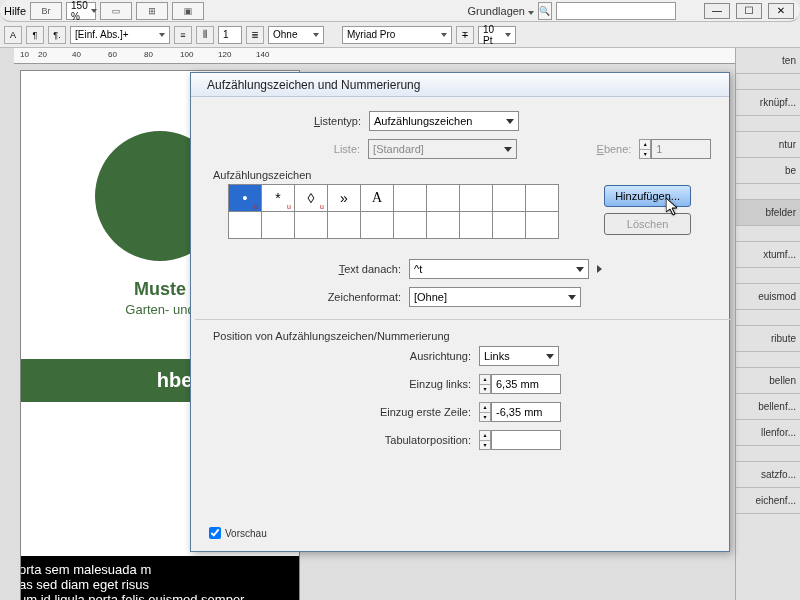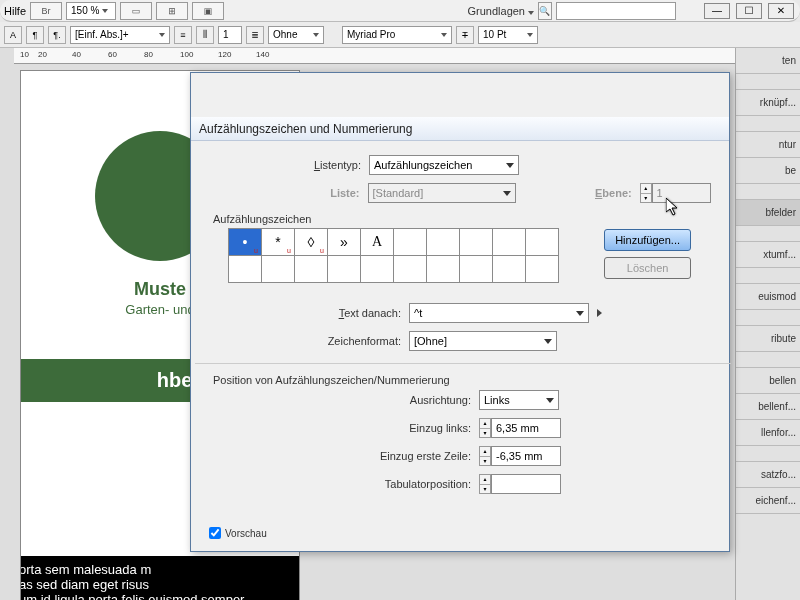--- a/index.html
+++ b/index.html
@@ -1,21 +1,21 @@
 <!DOCTYPE html>
 <html><head>
 <meta charset="utf-8">
 <style>
 * { box-sizing: border-box; margin: 0; padding: 0; font-family: "Segoe UI", Tahoma, sans-serif; }
 body { width: 800px; height: 600px; background: #e8e8e8; overflow: hidden; position: relative; font-size: 11px; }
 
 .topbar { height: 22px; background: #f0f0f0; display: flex; align-items: center; border-bottom: 1px solid #bbb; padding: 0 4px; gap: 4px; border-radius: 11px; }
 .topbar .spacer { flex: 1; }
 .tool-btn { width: 32px; height: 18px; border: 1px solid #999; background: #f5f5f5; display: inline-flex; align-items: center; justify-content: center; font-size: 9px; color: #555; }
-.zoom-field { width: 50px; height: 18px; border: 1px solid #999; background: #fff; display: inline-flex; align-items: center; padding: 3px 4px; font-size: 10px; }
+.zoom-field { width: 30px; height: 18px; border: 1px solid #999; background: #fff; display: inline-flex; align-items: center; padding: 3px 4px; font-size: 10px; }
 .search-field { width: 120px; height: 18px; border: 1px solid #999; background: #fff; }
 .ws-label { font-size: 11px; color: #333; }
 .triangle-down { width: 0; height: 0; border-left: 3px solid transparent; border-right: 3px solid transparent; border-top: 4px solid #555; display: inline-block; margin-left: 3px; }
 .win-controls { display: flex; gap: 6px; margin-right: 2px; }
 .win-ctl { width: 26px; height: 16px; border: 1px solid #888; background: #eee; display: flex; align-items: center; justify-content: center; font-size: 10px; }
 
 .controlrow { height: 26px; background: #ececec; border-bottom: 1px solid #bbb; display: flex; align-items: center; padding: 0 4px; gap: 4px; }
 .cr-field { height: 18px; border: 1px solid #999; background: #fff; padding: 0 4px; font-size: 10px; display: inline-flex; align-items: center; }
 .cr-icon { width: 18px; height: 18px; border: 1px solid #aaa; background: #f0f0f0; display: inline-flex; align-items: center; justify-content: center; font-size: 9px; }
 .checkbox { display: inline-flex; align-items: center; gap: 4px; font-size: 10px; color: #333; }
@@ -30,25 +30,25 @@
 .doc-bg h1 { color: #3d6b3a; text-align: center; font-size: 18px; margin-top: 18px; font-weight: 600; }
 .doc-bg .subtitle { color: #3d6b3a; text-align: center; font-size: 13px; margin-top: 2px; }
 .doc-bg .job-banner { background: #3d6b3a; color: #fff; font-size: 20px; font-weight: 600; padding: 10px; margin-top: 42px; text-align: right; }
 .doc-bg .lorem-box { background: #000; color: #fff; font-size: 13px; padding: 6px 8px; position: absolute; bottom: 6px; left: -10px; right: -44px; }
 
 .rightpanels { position: absolute; right: 0; top: 48px; bottom: 0; width: 65px; background: #e2e2e2; border-left: 1px solid #aaa; }
 .panel-tab { height: 26px; border-bottom: 1px solid #bbb; font-size: 10px; padding: 2px 4px; display: flex; align-items: center; justify-content: flex-end; color: #333; overflow: hidden; white-space: nowrap; }
 
 
 .dialog { position: absolute; left: 190px; top: 72px; width: 540px; height: 480px; background: #f0f0f0; border: 1px solid #5a7aa0; box-shadow: 2px 2px 8px rgba(0,0,0,0.3); }
-.dialog-titlebar { height: 24px; background: linear-gradient(#fafcff, #e2eaf5); border-bottom: 1px solid #bcc8da; display: flex; align-items: center; padding: 0 8px; font-size: 12px; color: #222; margin-top: 44px; }
+.dialog-titlebar { height: 24px; background: linear-gradient(#fafcff, #e2eaf5); border-bottom: 1px solid #bcc8da; display: flex; align-items: center; padding: 0 16px; font-size: 12px; color: #222; }
 .dialog-body { padding: 14px 18px 10px 38px; }
 .form-row { display: flex; align-items: center; margin-bottom: 8px; }
 .form-label { width: 140px; text-align: right; padding-right: 8px; font-size: 11px; color: #333; }
-.form-label.disabled { color: #999; font-weight: bold; }
+.form-label.disabled { color: #999; }
 .dropdown { height: 20px; border: 1px solid #8a8a8a; background: #fff; display: flex; align-items: center; padding: 0 4px; font-size: 11px; position: relative; }
 .dropdown.disabled { background: #f0f0f0; color: #888; }
 .dropdown::after { content: ""; position: absolute; right: 4px; top: 7px; width: 0; height: 0; border-left: 4px solid transparent; border-right: 4px solid transparent; border-top: 5px solid #333; }
 .spinner { width: 12px; height: 20px; border: 1px solid #999; background: #f4f4f4; display: flex; flex-direction: column; }
 .spinner div { flex: 1; border-bottom: 1px solid #aaa; font-size: 6px; text-align: center; line-height: 8px; }
 .spinner div:last-child { border-bottom: none; }
 .num-input { height: 20px; border: 1px solid #8a8a8a; background: #fff; padding: 0 4px; font-size: 11px; display: flex; align-items: center; }
 
 .group-label { font-size: 11px; color: #333; margin: 10px 0 4px -16px; }
 .bullet-grid { display: flex; }
@@ -114,21 +114,21 @@
   <span class="cr-field" style="width:56px">
       <span>Ohne</span>
       <span class="triangle-down" style="margin-left:auto"></span>
     </span>
   <span style="width:10px"></span>
   <span class="cr-field" style="width:110px">
       <span>Myriad Pro</span>
       <span class="triangle-down" style="margin-left:auto"></span>
     </span>
   <span class="cr-icon" style="text-decoration:line-through">T</span>
-  <span class="cr-field" style="width:60px">
+  <span class="cr-field" style="width:38px">
       <span>10 Pt</span>
       <span class="triangle-down" style="margin-left:auto"></span>
     </span>
 </div>
 <div style="position:absolute;top:48px;left:80px;height:18px;display:flex;align-items:center">
   <label class="checkbox">
       <input type="checkbox" checked="" style="">
       <span>Silbentrennung</span>
     </label>
 </div>
@@ -240,21 +240,21 @@
     </div>
 
     <div style="height:20px"></div>
     <div class="form-row">
       <div class="form-label" style="width:180px"><u>T</u>ext danach:</div>
       <div class="dropdown" style="width:180px">^t</div>
       <span style="margin-left:8px" class="play-icon"></span>
     </div>
     <div class="form-row">
       <div class="form-label" style="width:180px">Zeichenformat:</div>
-      <div class="dropdown" style="width:148px">[Ohne]</div>
+      <div class="dropdown" style="width:172px">[Ohne]</div>
     </div>
 
     <div class="divider"></div>
 
     <div class="group-label">Position von Aufzählungszeichen/Nummerierung</div>
     <div class="form-row">
       <div class="form-label" style="width:250px">Ausrichtung:</div>
       <div class="dropdown" style="width:80px">Links</div>
     </div>
     <div class="form-row">

